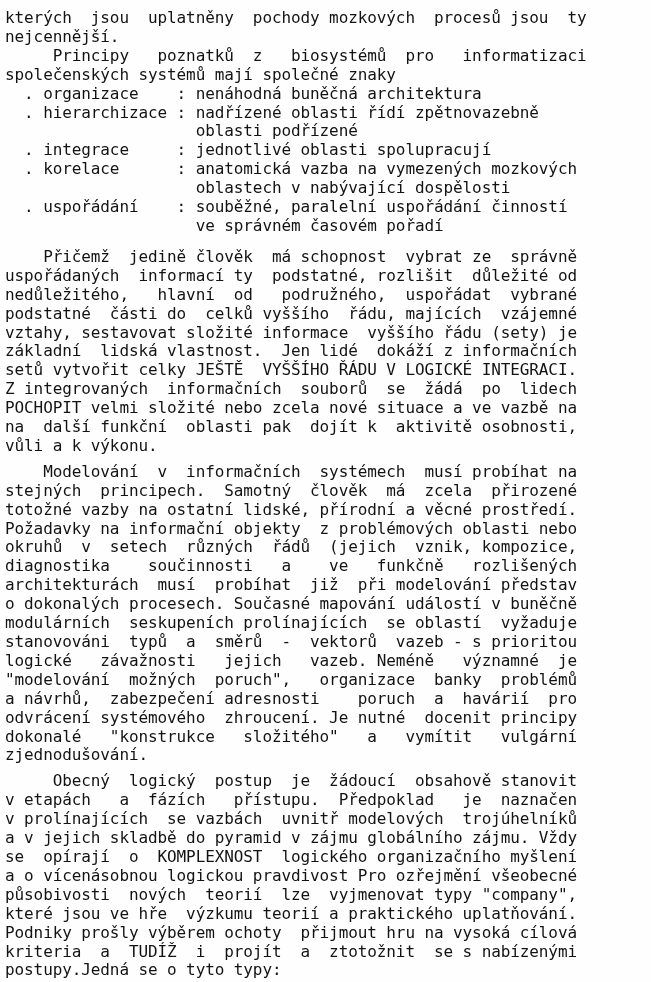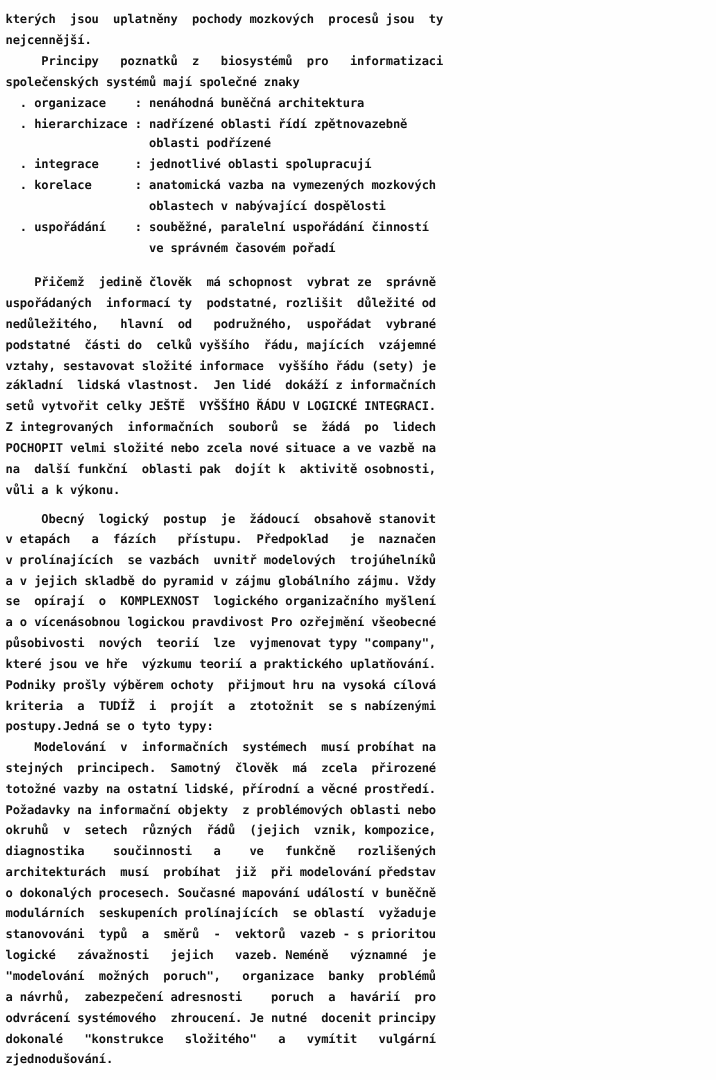--- a/index.html
+++ b/index.html
@@ -11,22 +11,22 @@
     box-sizing: border-box;
     width: 651px;
     height: 982px;
     padding: 9px 3px 0 5px;
     overflow: hidden;
     font-family: "DejaVu Sans Mono", "Liberation Mono", monospace;
   }
   pre.block {
     margin: 0;
     font-family: inherit;
-    font-weight: 700;
-    font-size: 11px;
+    font-weight: 400;
+    font-size: 16px;
     line-height: 18.9px;
     letter-spacing: -0.1px;
     white-space: pre;
   }
   pre.block.gap-lg { margin-bottom: 12px; }
   pre.block.gap-md { margin-bottom: 7px; }
 </style>
 </head>
 <body>
 
@@ -47,40 +47,40 @@
 uspořádaných  informací ty  podstatné, rozlišit  důležité od
 nedůležitého,   hlavní  od   podružného,  uspořádat  vybrané
 podstatné  části do  celků vyššího  řádu, majících  vzájemné
 vztahy, sestavovat složité informace  vyššího řádu (sety) je
 základní  lidská vlastnost.  Jen lidé  dokáží z informačních
 setů vytvořit celky JEŠTĚ  VYŠŠÍHO ŘÁDU V LOGICKÉ INTEGRACI.
 Z integrovaných  informačních  souborů  se  žádá  po  lidech
 POCHOPIT velmi složité nebo zcela nové situace a ve vazbě na
 na  další funkční  oblasti pak  dojít k  aktivitě osobnosti,
 vůli a k výkonu.</pre>
-  <pre class="block">     Obecný  logický  postup  je  žádoucí  obsahově stanovit
-v etapách   a  fázích   přístupu.  Předpoklad   je  naznačen
-v prolínajících  se vazbách  uvnitř modelových  trojúhelníků
-a v jejich skladbě do pyramid v zájmu globálního zájmu. Vždy
-se  opírají  o  KOMPLEXNOST  logického organizačního myšlení
-a o vícenásobnou logickou pravdivost Pro ozřejmění všeobecné
-působivosti  nových  teorií  lze  vyjmenovat typy "company",
-které jsou ve hře  výzkumu teorií a praktického uplatňování.
-Podniky prošly výběrem ochoty  přijmout hru na vysoká cílová
-kriteria  a  TUDÍŽ  i  projít  a  ztotožnit  se s nabízenými
-postupy.Jedná se o tyto typy:</pre>
   <pre class="block gap-md">    Modelování  v  informačních  systémech  musí probíhat na
 stejných  principech.  Samotný  člověk  má  zcela  přirozené
 totožné vazby na ostatní lidské, přírodní a věcné prostředí.
 Požadavky na informační objekty  z problémových oblasti nebo
 okruhů  v  setech  různých  řádů  (jejich  vznik, kompozice,
 diagnostika    součinnosti   a    ve   funkčně   rozlišených
 architekturách  musí  probíhat  již  při modelování představ
 o dokonalých procesech. Současné mapování událostí v buněčně
 modulárních  seskupeních prolínajících  se oblastí  vyžaduje
 stanovováni  typů  a  směrů  -  vektorů  vazeb - s prioritou
 logické   závažnosti   jejich   vazeb. Neméně   významné  je
 "modelování  možných  poruch",   organizace  banky  problémů
 a návrhů,  zabezpečení adresnosti    poruch  a  havárií  pro
 odvrácení systémového  zhroucení. Je nutné  docenit principy
 dokonalé   "konstrukce   složitého"   a   vymítit   vulgární
 zjednodušování.</pre>
+  <pre class="block">     Obecný  logický  postup  je  žádoucí  obsahově stanovit
+v etapách   a  fázích   přístupu.  Předpoklad   je  naznačen
+v prolínajících  se vazbách  uvnitř modelových  trojúhelníků
+a v jejich skladbě do pyramid v zájmu globálního zájmu. Vždy
+se  opírají  o  KOMPLEXNOST  logického organizačního myšlení
+a o vícenásobnou logickou pravdivost Pro ozřejmění všeobecné
+působivosti  nových  teorií  lze  vyjmenovat typy "company",
+které jsou ve hře  výzkumu teorií a praktického uplatňování.
+Podniky prošly výběrem ochoty  přijmout hru na vysoká cílová
+kriteria  a  TUDÍŽ  i  projít  a  ztotožnit  se s nabízenými
+postupy.Jedná se o tyto typy:</pre>
 </div>
 
 </body></html>

